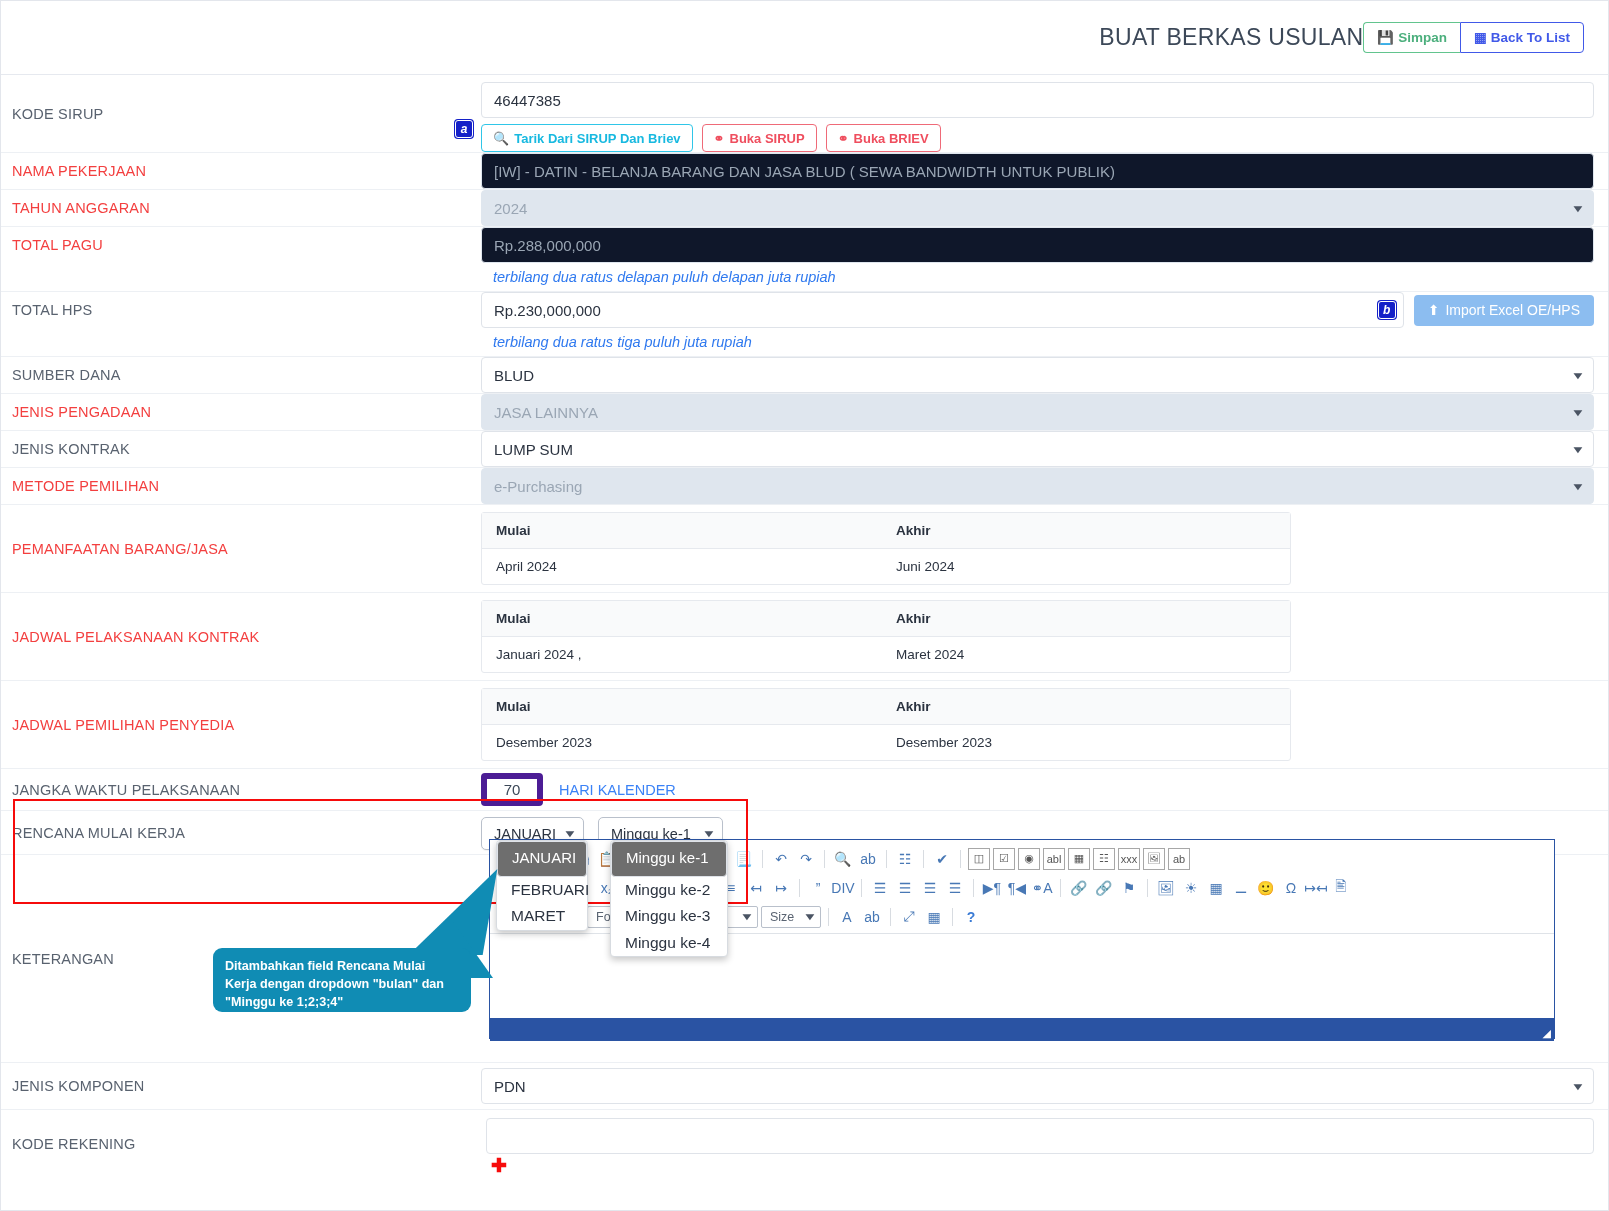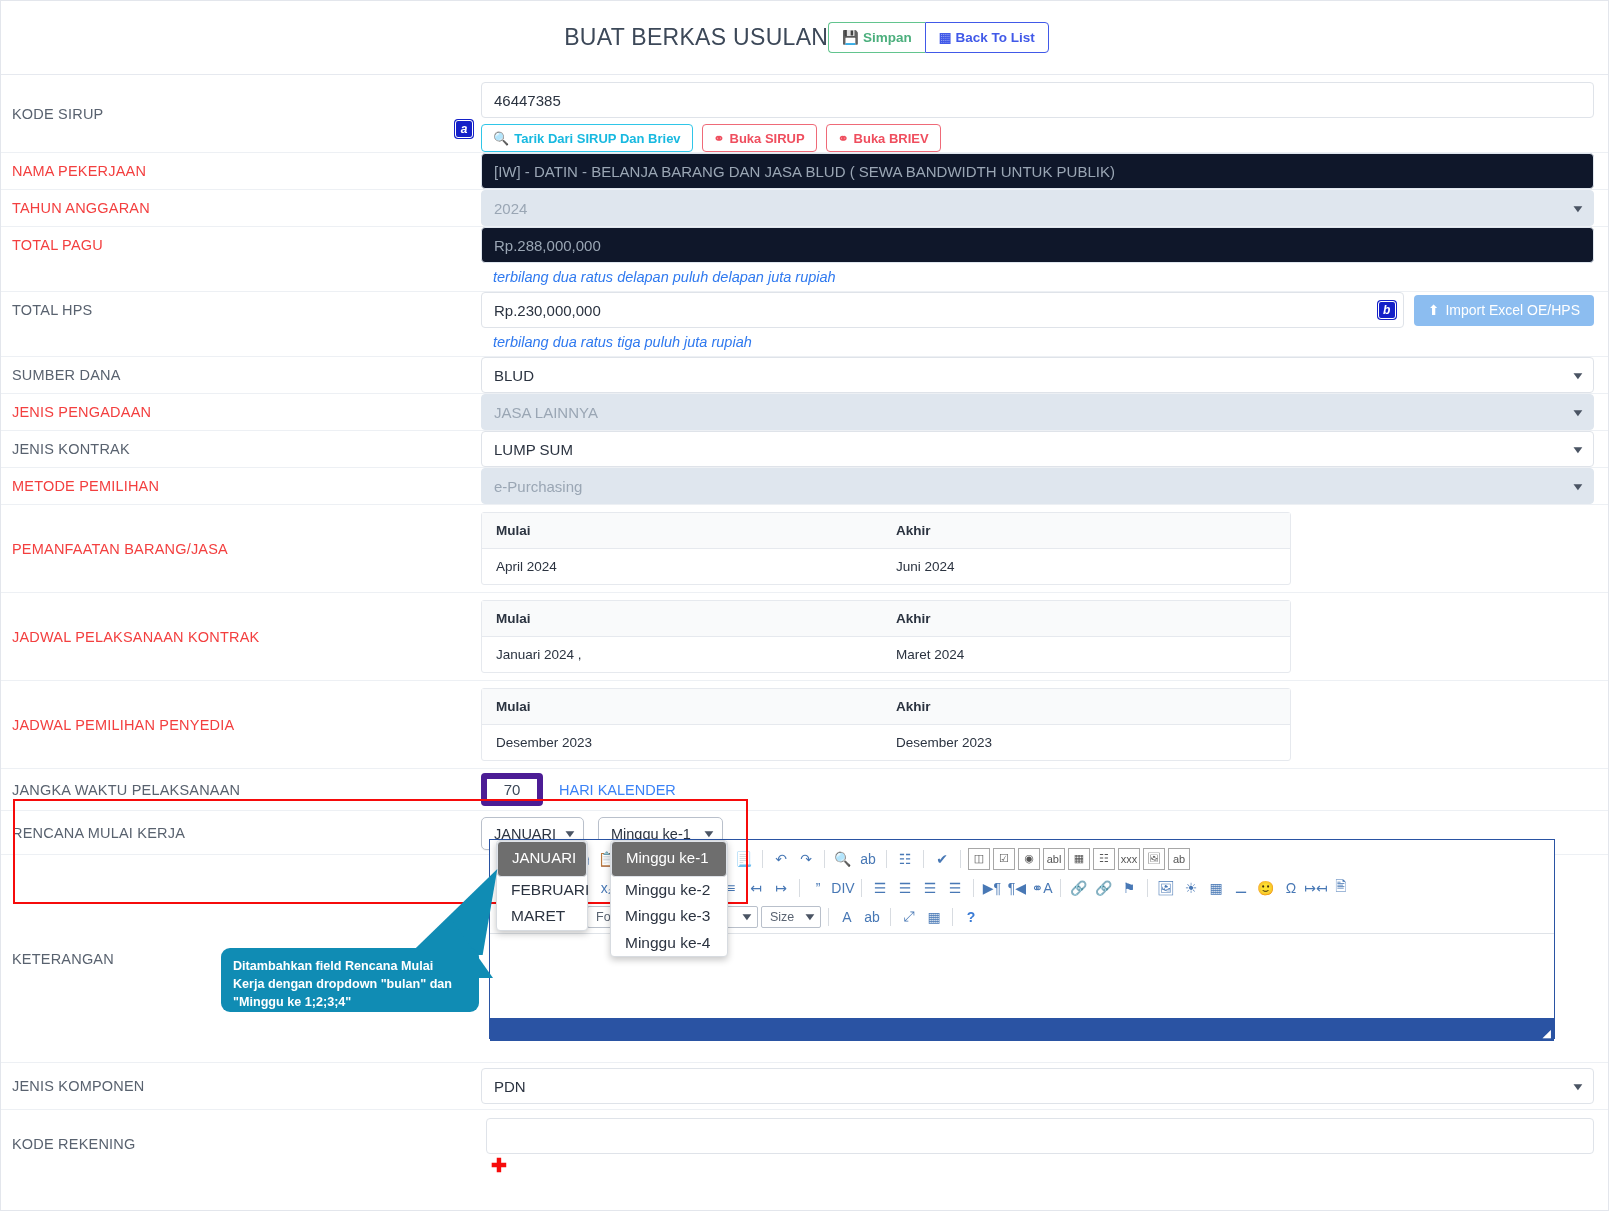--- a/index.html
+++ b/index.html
@@ -12,21 +12,21 @@
     color:#3c4858;
     position:relative;
     overflow:hidden;
   }
   .page { position:relative; width:1609px; height:1211px; border:1px solid #e3e6ec; }
 
   
   .page-header {
     height:74px;
     border-bottom:1px solid #e6e9ef;
-    display:flex; align-items:center; justify-content:center;
+    display:flex; align-items:center; justify-content:flex-end;
     padding:0 24px 0 28px;
   }
   .page-title { font-size:23px; letter-spacing:.3px; color:#3c4858; font-weight:400; }
   .header-actions { display:flex; }
   .btn-simpan, .btn-back {
     height:31px; display:flex; align-items:center; gap:4px;
     padding:0 13px; font-size:13.5px; font-weight:700; background:#fff; cursor:pointer;
   }
   .btn-simpan { color:#4caf7d; border:1px solid #62c48e; border-radius:4px 0 0 4px; border-right:none;}
   .btn-back { color:#4159e8; border:1px solid #4159e8; border-radius:0 4px 4px 0; }
@@ -140,21 +140,21 @@
   .combo { height:22px; border:1px solid #b9c0cb; background:#fff; border-radius:2px;
            display:flex; align-items:center; justify-content:space-between;
            padding:0 5px 0 8px; font-size:12.5px; color:#5a6472; }
   .combo.w1 { width:88px; } .combo.w2 { width:90px; } .combo.w3 { width:78px; } .combo.w4 { width:60px; }
   .ebody { height:84px; background:#fff; }
   .estatus { height:23px; background:#2a53a3; position:relative; }
   .egrip { position:absolute; right:3px; bottom:1px; color:#fff; font-size:11px; }
 
   
   .callout {
-    position:absolute; left:220px; top:947px; width:258px; height:64px;
+    position:absolute; left:212px; top:947px; width:258px; height:64px;
     background:#108cb4; border-radius:9px; z-index:70;
     color:#fff; font-size:12.6px; font-weight:700; line-height:1.42;
     padding:10px 12px;
   }
   .tail { position:absolute; z-index:69; }
   .tail1 {
     left:420px; top:868px; width:0; height:0;
     border-left:64px solid transparent;
     border-right:10px solid transparent;
     border-bottom:86px solid #108cb4;

